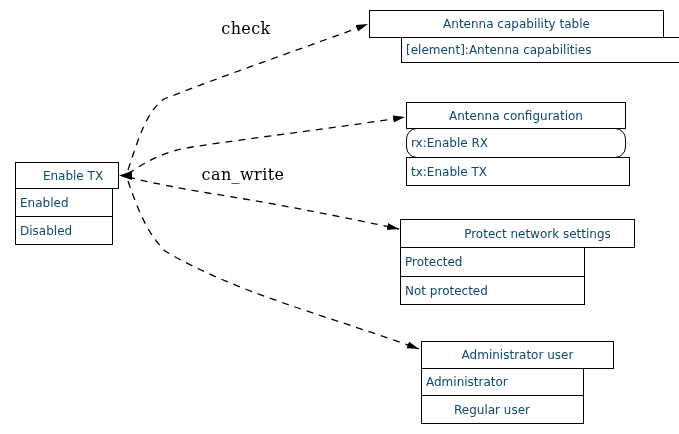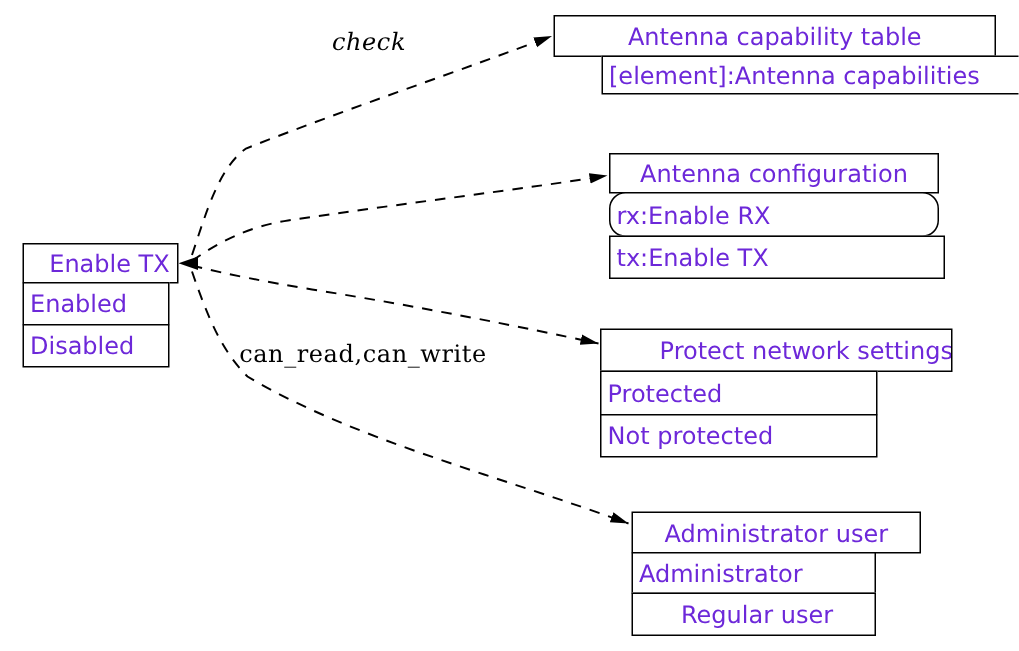--- a/index.html
+++ b/index.html
@@ -10,22 +10,22 @@
     position:relative;
     overflow:hidden;
   }
   #canvas{position:absolute;left:0;top:0;width:679px;height:434px;}
   svg.edges{position:absolute;left:0;top:0;width:679px;height:434px;}
   .nodebox{
     position:absolute;
     box-sizing:border-box;
     border:1px solid #000;
     background:#fff;
-    color:#6d28d9;
-    font-size:16px;
+    color:#0c4a6e;
+    font-size:12px;
     display:flex;
     align-items:center;
     white-space:nowrap;
     overflow:hidden;
   }
   .nodebox.hdr{justify-content:center;}
   .nodebox.row{justify-content:flex-start;padding-left:4px;}
   .edgelabel{
     position:absolute;
     transform:translate(-50%,-50%);
@@ -78,16 +78,16 @@
     <div class="nodebox row" style="left:400px;top:247px;width:185px;height:30px;">Protected</div>
     <div class="nodebox row" style="left:400px;top:276px;width:185px;height:29px;">Not protected</div>
   </div>
 
   <div>
     <div class="nodebox hdr" style="left:421px;top:341px;width:193px;height:28px;">Administrator user</div>
     <div class="nodebox row" style="left:421px;top:368px;width:163px;height:28px;">Administrator</div>
     <div class="nodebox row" style="left:421px;top:395px;width:163px;height:29px;padding-left:32px;">Regular user</div>
   </div>
 
-  <div class="edgelabel" style="left:246px;top:28px;font-style:italic;">check</div>
-  <div class="edgelabel" style="left:242px;top:236px;">can_read,can_write</div>
+  <div class="edgelabel" style="left:246px;top:28px;">check</div>
+  <div class="edgelabel" style="left:243px;top:174px;">can_write</div>
 
 </div>
 
 </body></html>

